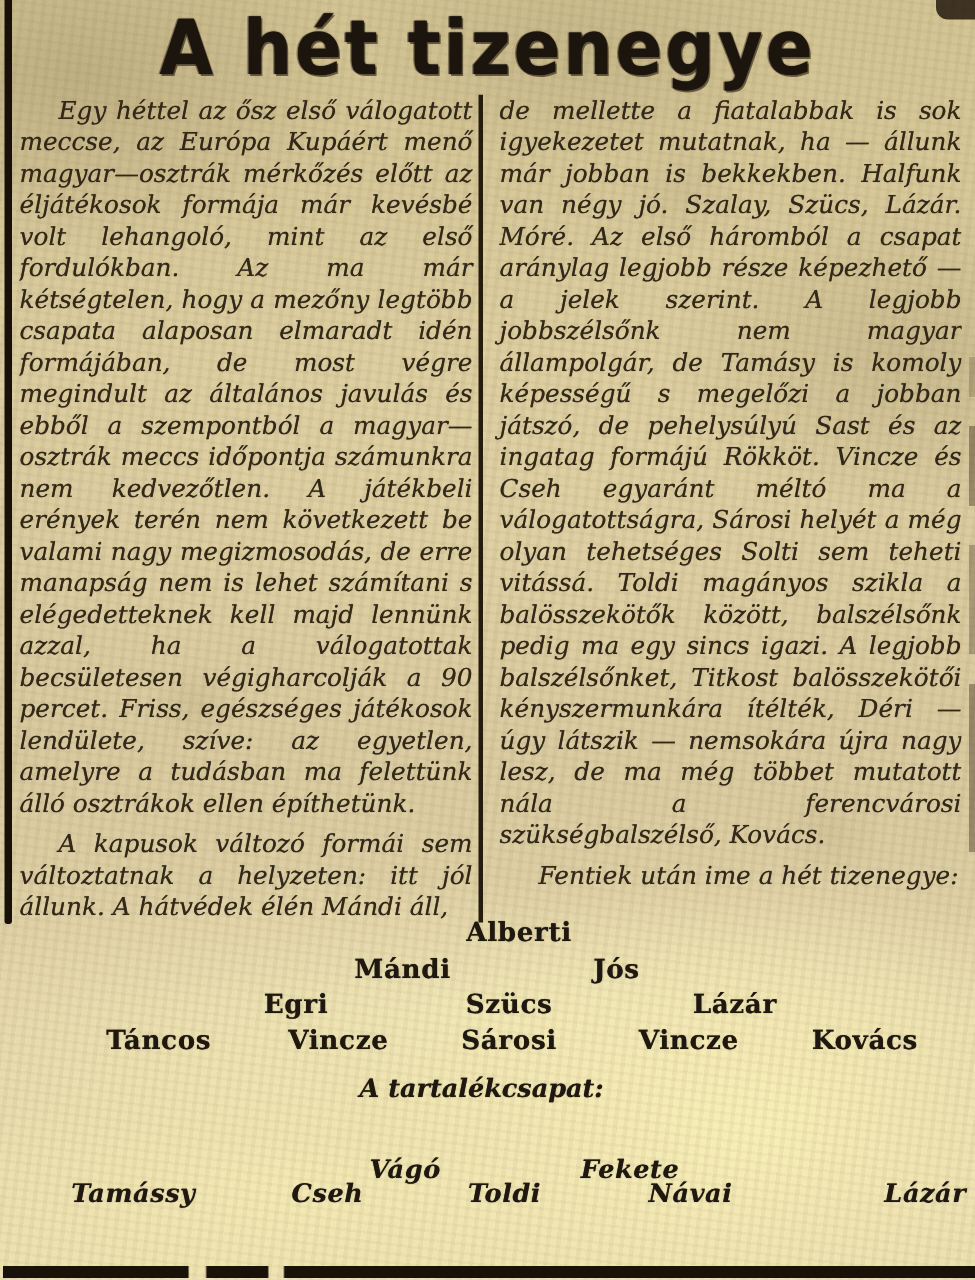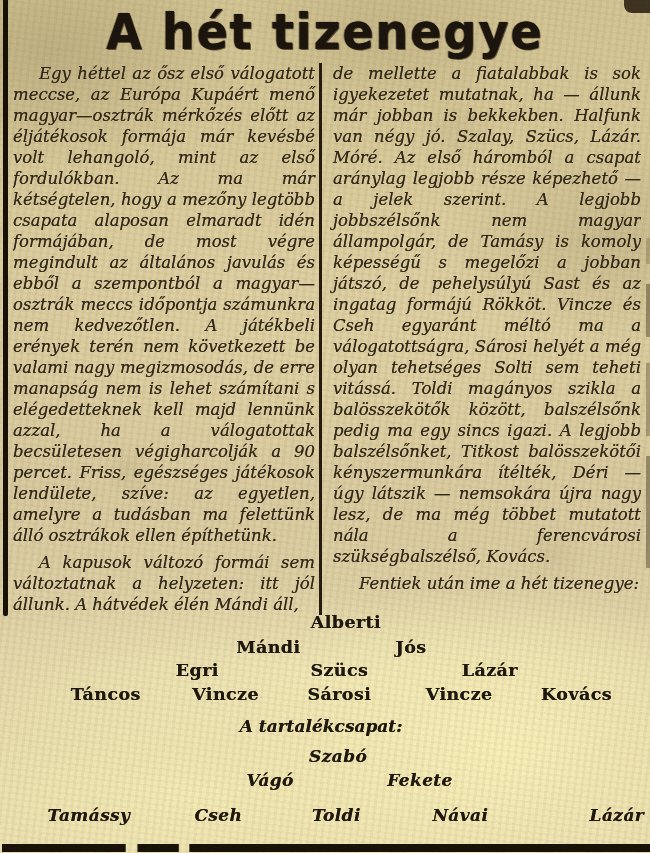--- a/index.html
+++ b/index.html
@@ -98,28 +98,25 @@
   </div>
   <div class="lineup-row" style="top:684px">
     <span class="nm" style="left:9.6%">Táncos</span>
     <span class="nm" style="left:29.5%">Vincze</span>
     <span class="nm" style="left:48.4%">Sárosi</span>
     <span class="nm" style="left:68.3%">Vincze</span>
     <span class="nm" style="left:87.8%">Kovács</span>
   </div>
 
   <div class="res-heading">A tartalékcsapat:</div>
-  <div class="res-row" style="top:746px">
-    <span class="nm" style="left:48.2%">Szabó</span>
-  </div>
   <div class="res-row" style="top:770px">
     <span class="nm" style="left:36.9%">Vágó</span>
     <span class="nm" style="left:61.8%">Fekete</span>
   </div>
-  <div class="res-row" style="top:805px">
+  <div class="res-row" style="top:786px">
     <span class="nm" style="left:6.8%">Tamássy</span>
     <span class="nm" style="left:28.3%">Cseh</span>
     <span class="nm" style="left:47.9%">Toldi</span>
     <span class="nm" style="left:68.5%">Návai</span>
     <span class="nm" style="left:94.5%">Lázár</span>
   </div>
 
   <div class="bottom-rule"></div>
 </div>
 

